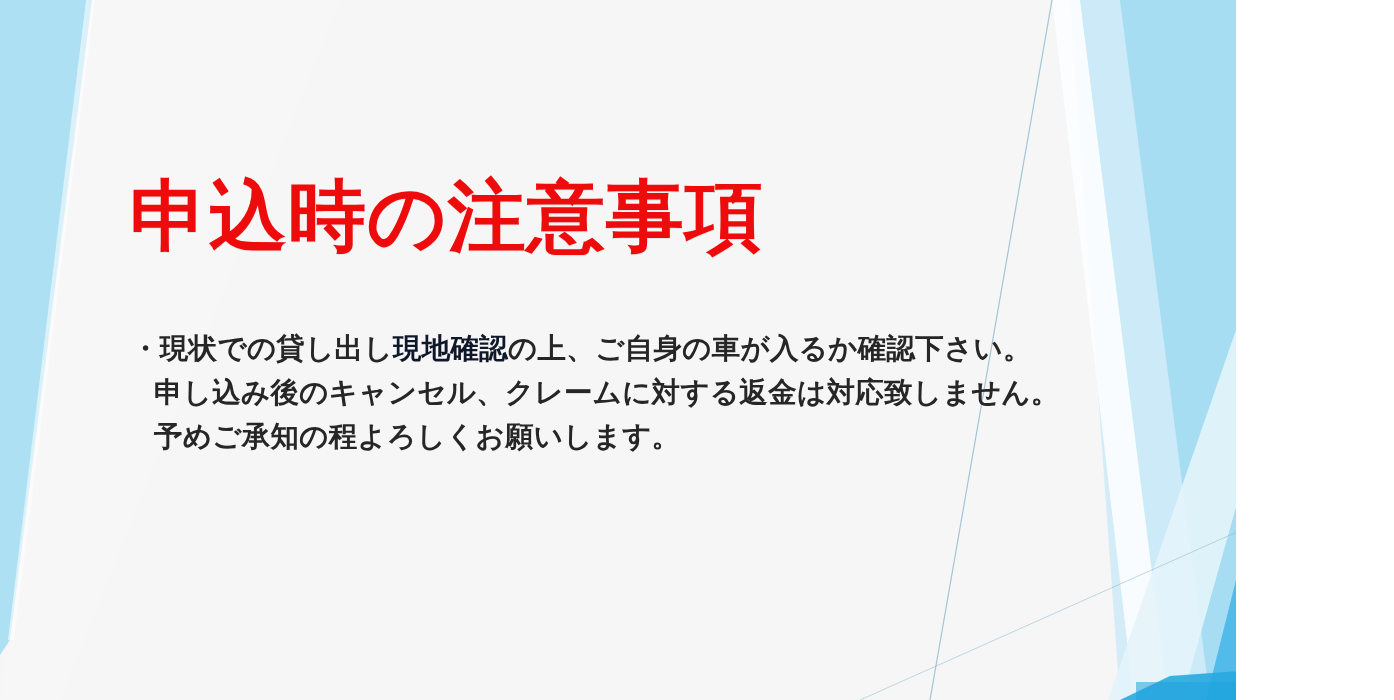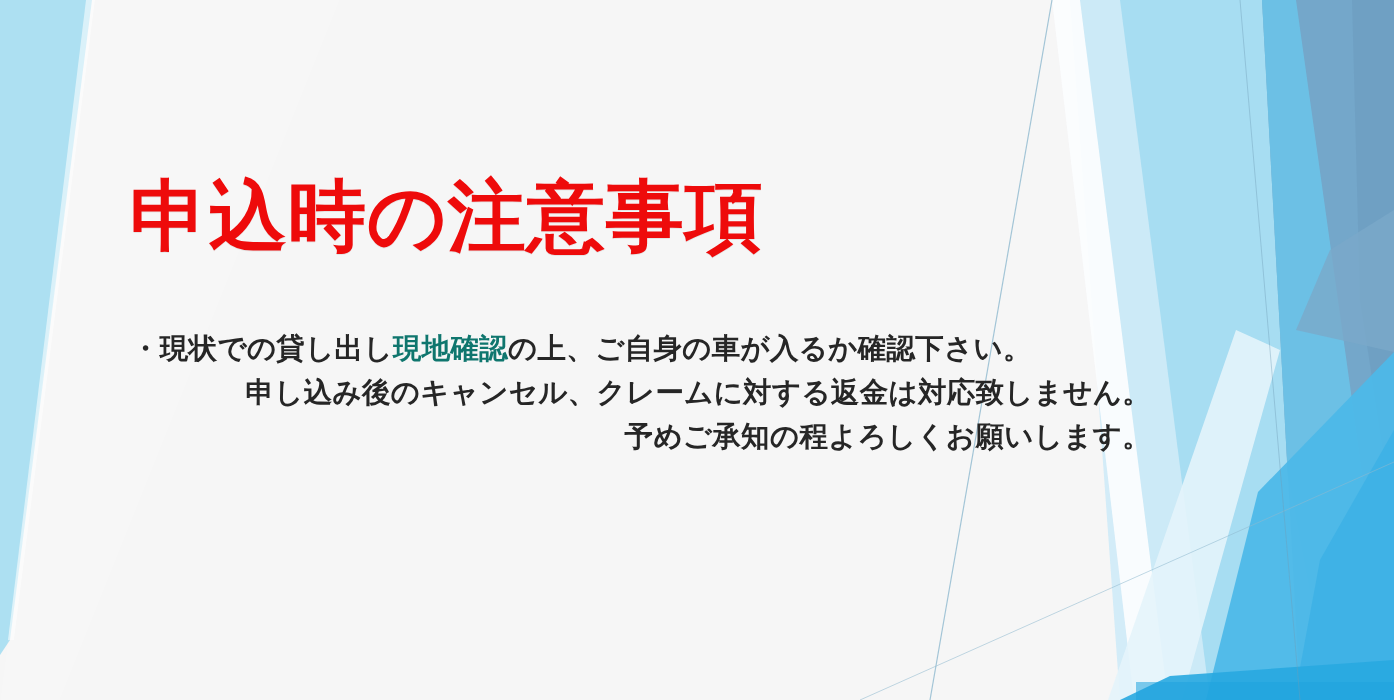--- a/index.html
+++ b/index.html
@@ -3,21 +3,21 @@
 <meta charset="utf-8">
 <title>申込時の注意事項</title>
 <style>
   html, body {
     margin: 0;
     padding: 0;
     background: #ffffff;
   }
   #slide {
     position: relative;
-    width: 1394px;
+    width: 1236px;
     height: 700px;
     overflow: hidden;
     background: #f6f6f6;
     font-family: "Liberation Sans", "DejaVu Sans", sans-serif;
   }
   #bg-decor {
     position: absolute;
     inset: 0;
     width: 1394px;
     height: 700px;
@@ -52,24 +52,23 @@
   .body-line {
     font-size: 28.5px;
     line-height: 44px;
     font-weight: 700;
     color: #262626;
     white-space: nowrap;
     letter-spacing: 0.3px;
   }
   .body-line.indented {
     padding-left: 23px;
-    text-align: right;
   }
   .seg-red {
-    color: #0f766e;
+    color: #0f172a;
   }
   .bullet-mark {
     display: inline;
   }
 </style>
 </head>
 <body>
 
 <div id="slide">
 

